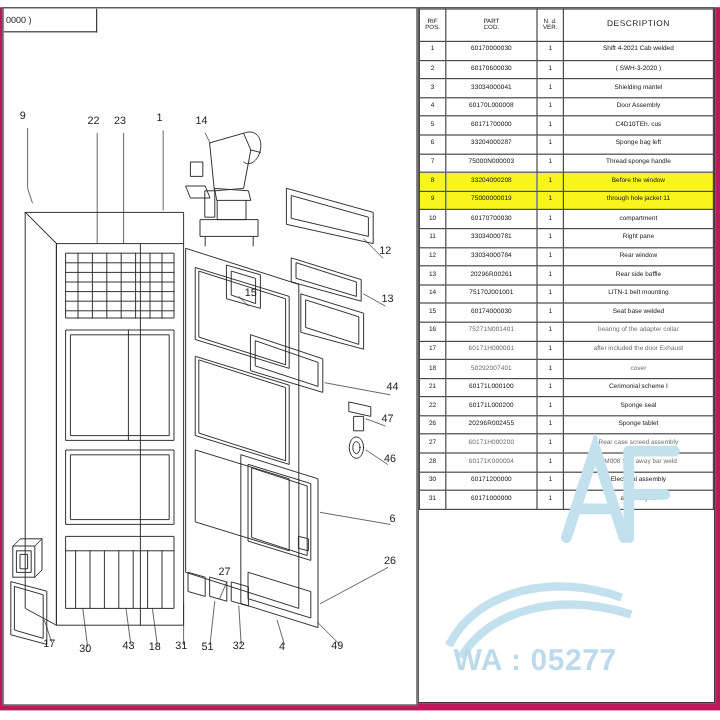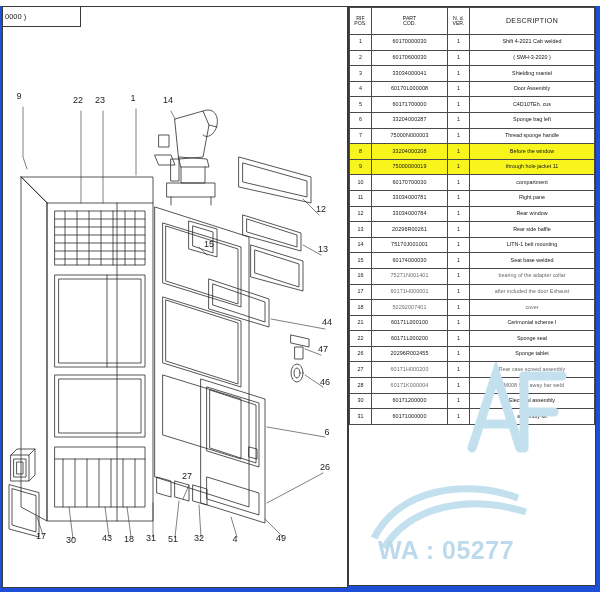--- a/index.html
+++ b/index.html
@@ -13,21 +13,21 @@
     font-family: "Liberation Sans", sans-serif;
     overflow: hidden;
     position: relative;
   }
 
   
   #page {
     position: absolute;
     left: 0; top: 0;
     width: 600px; height: 600px;
-    background: #1d4ed8;
+    background: #be185d;
     overflow: hidden;
   }
 
   
   .scan-band-top {
     position: absolute; left: 0; top: 0; width: 600px; height: 6px;
     background: #ffffff;
   }
   .scan-band-bottom {
     position: absolute; left: 0; bottom: 0; width: 600px; height: 8px;

